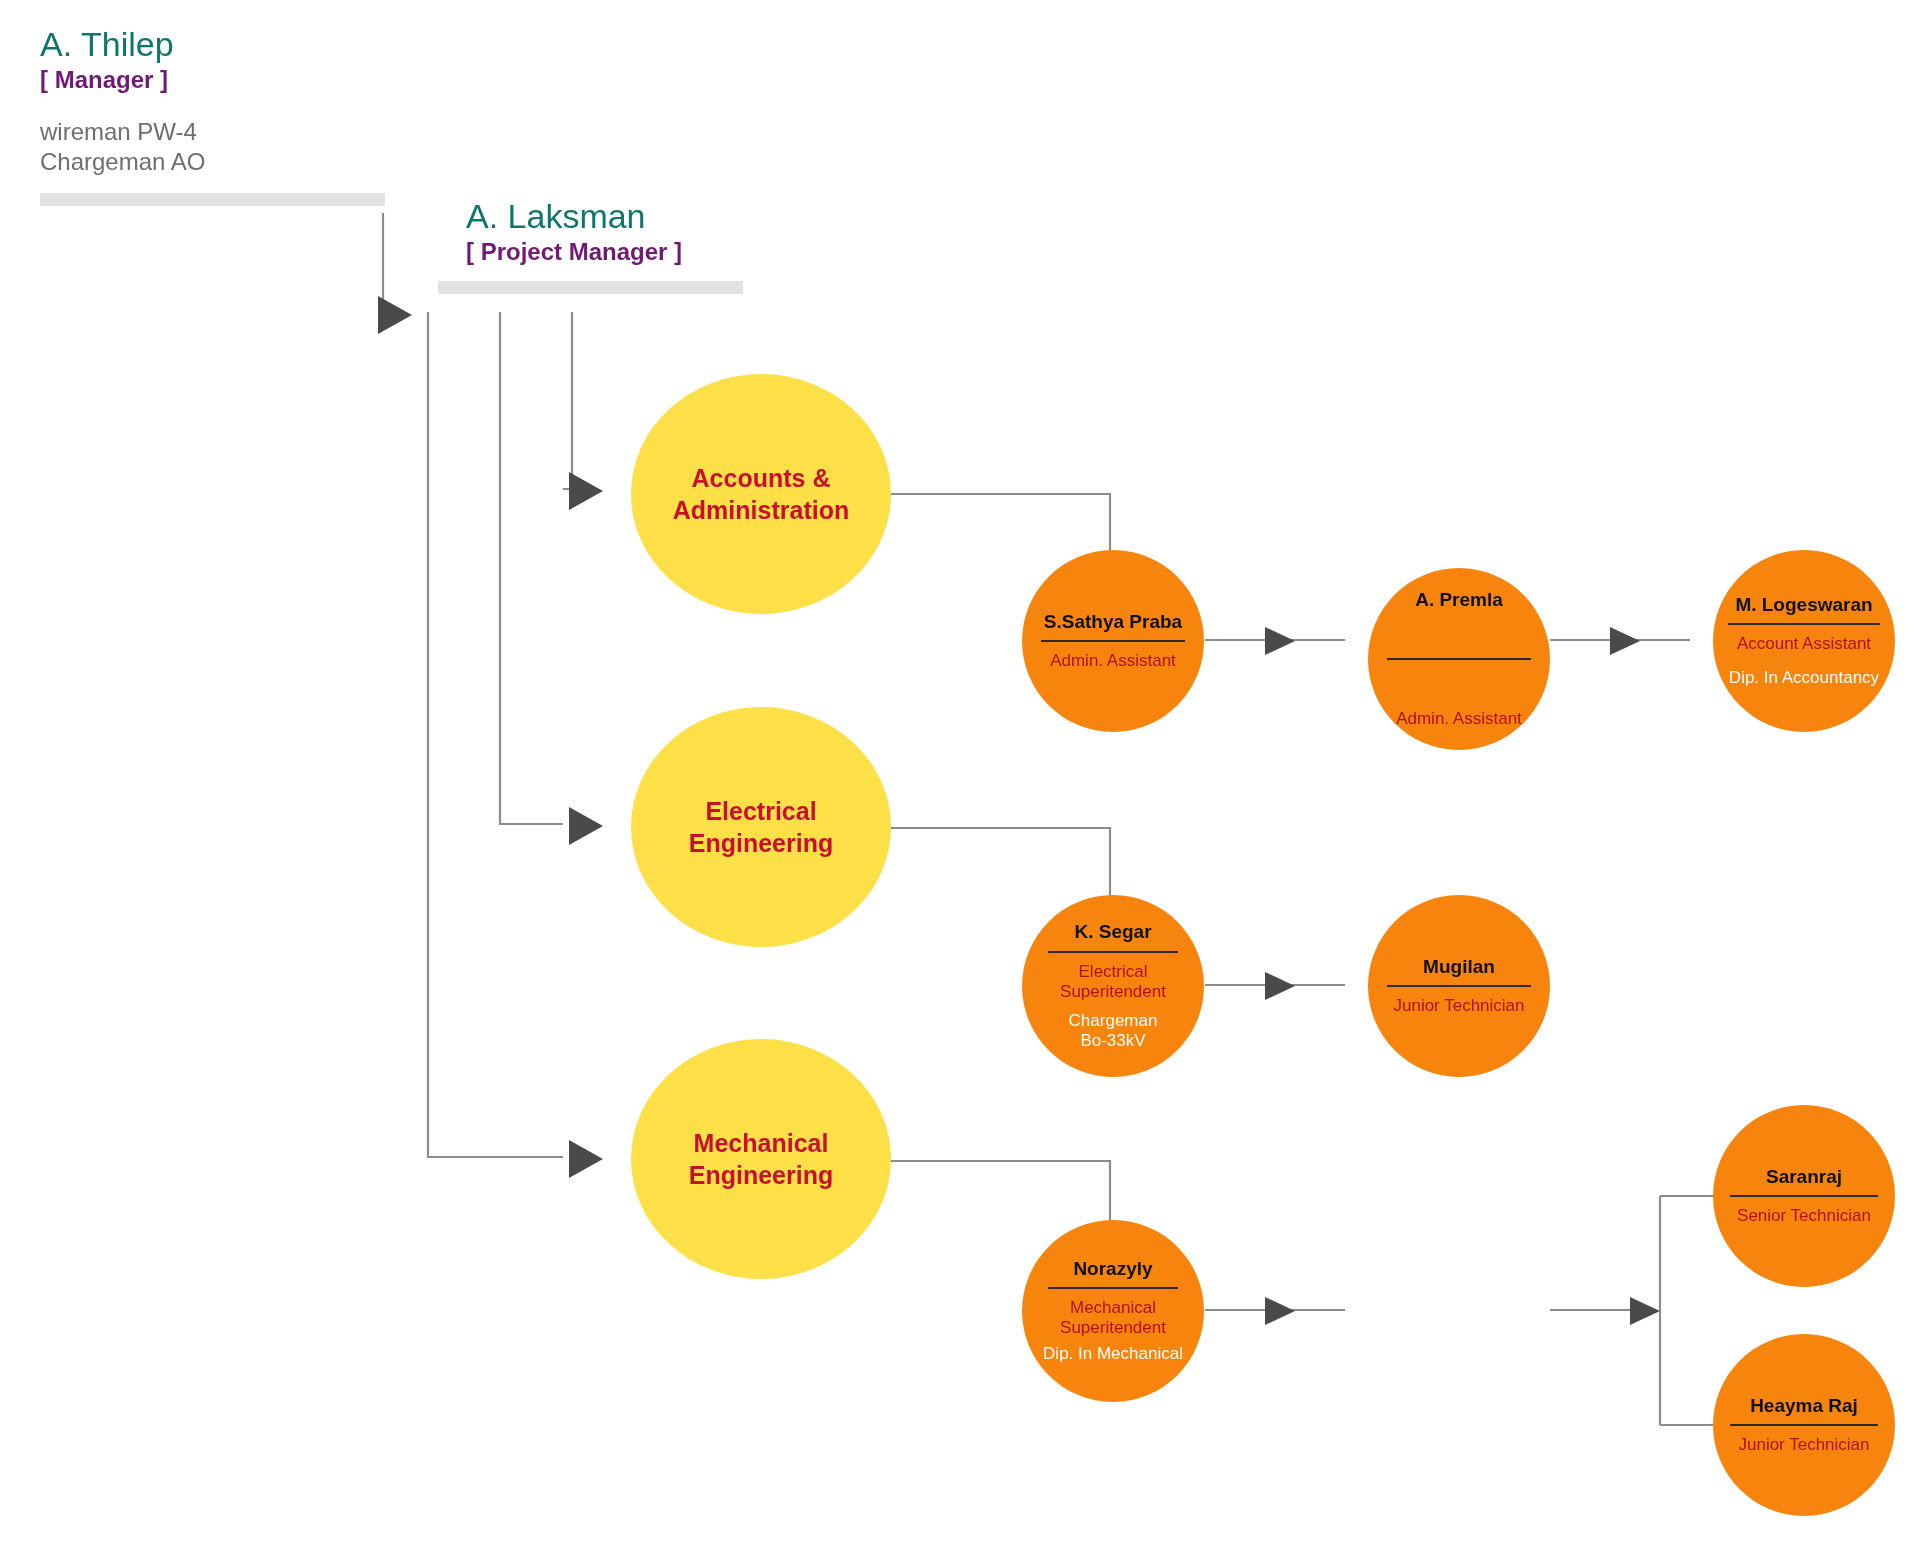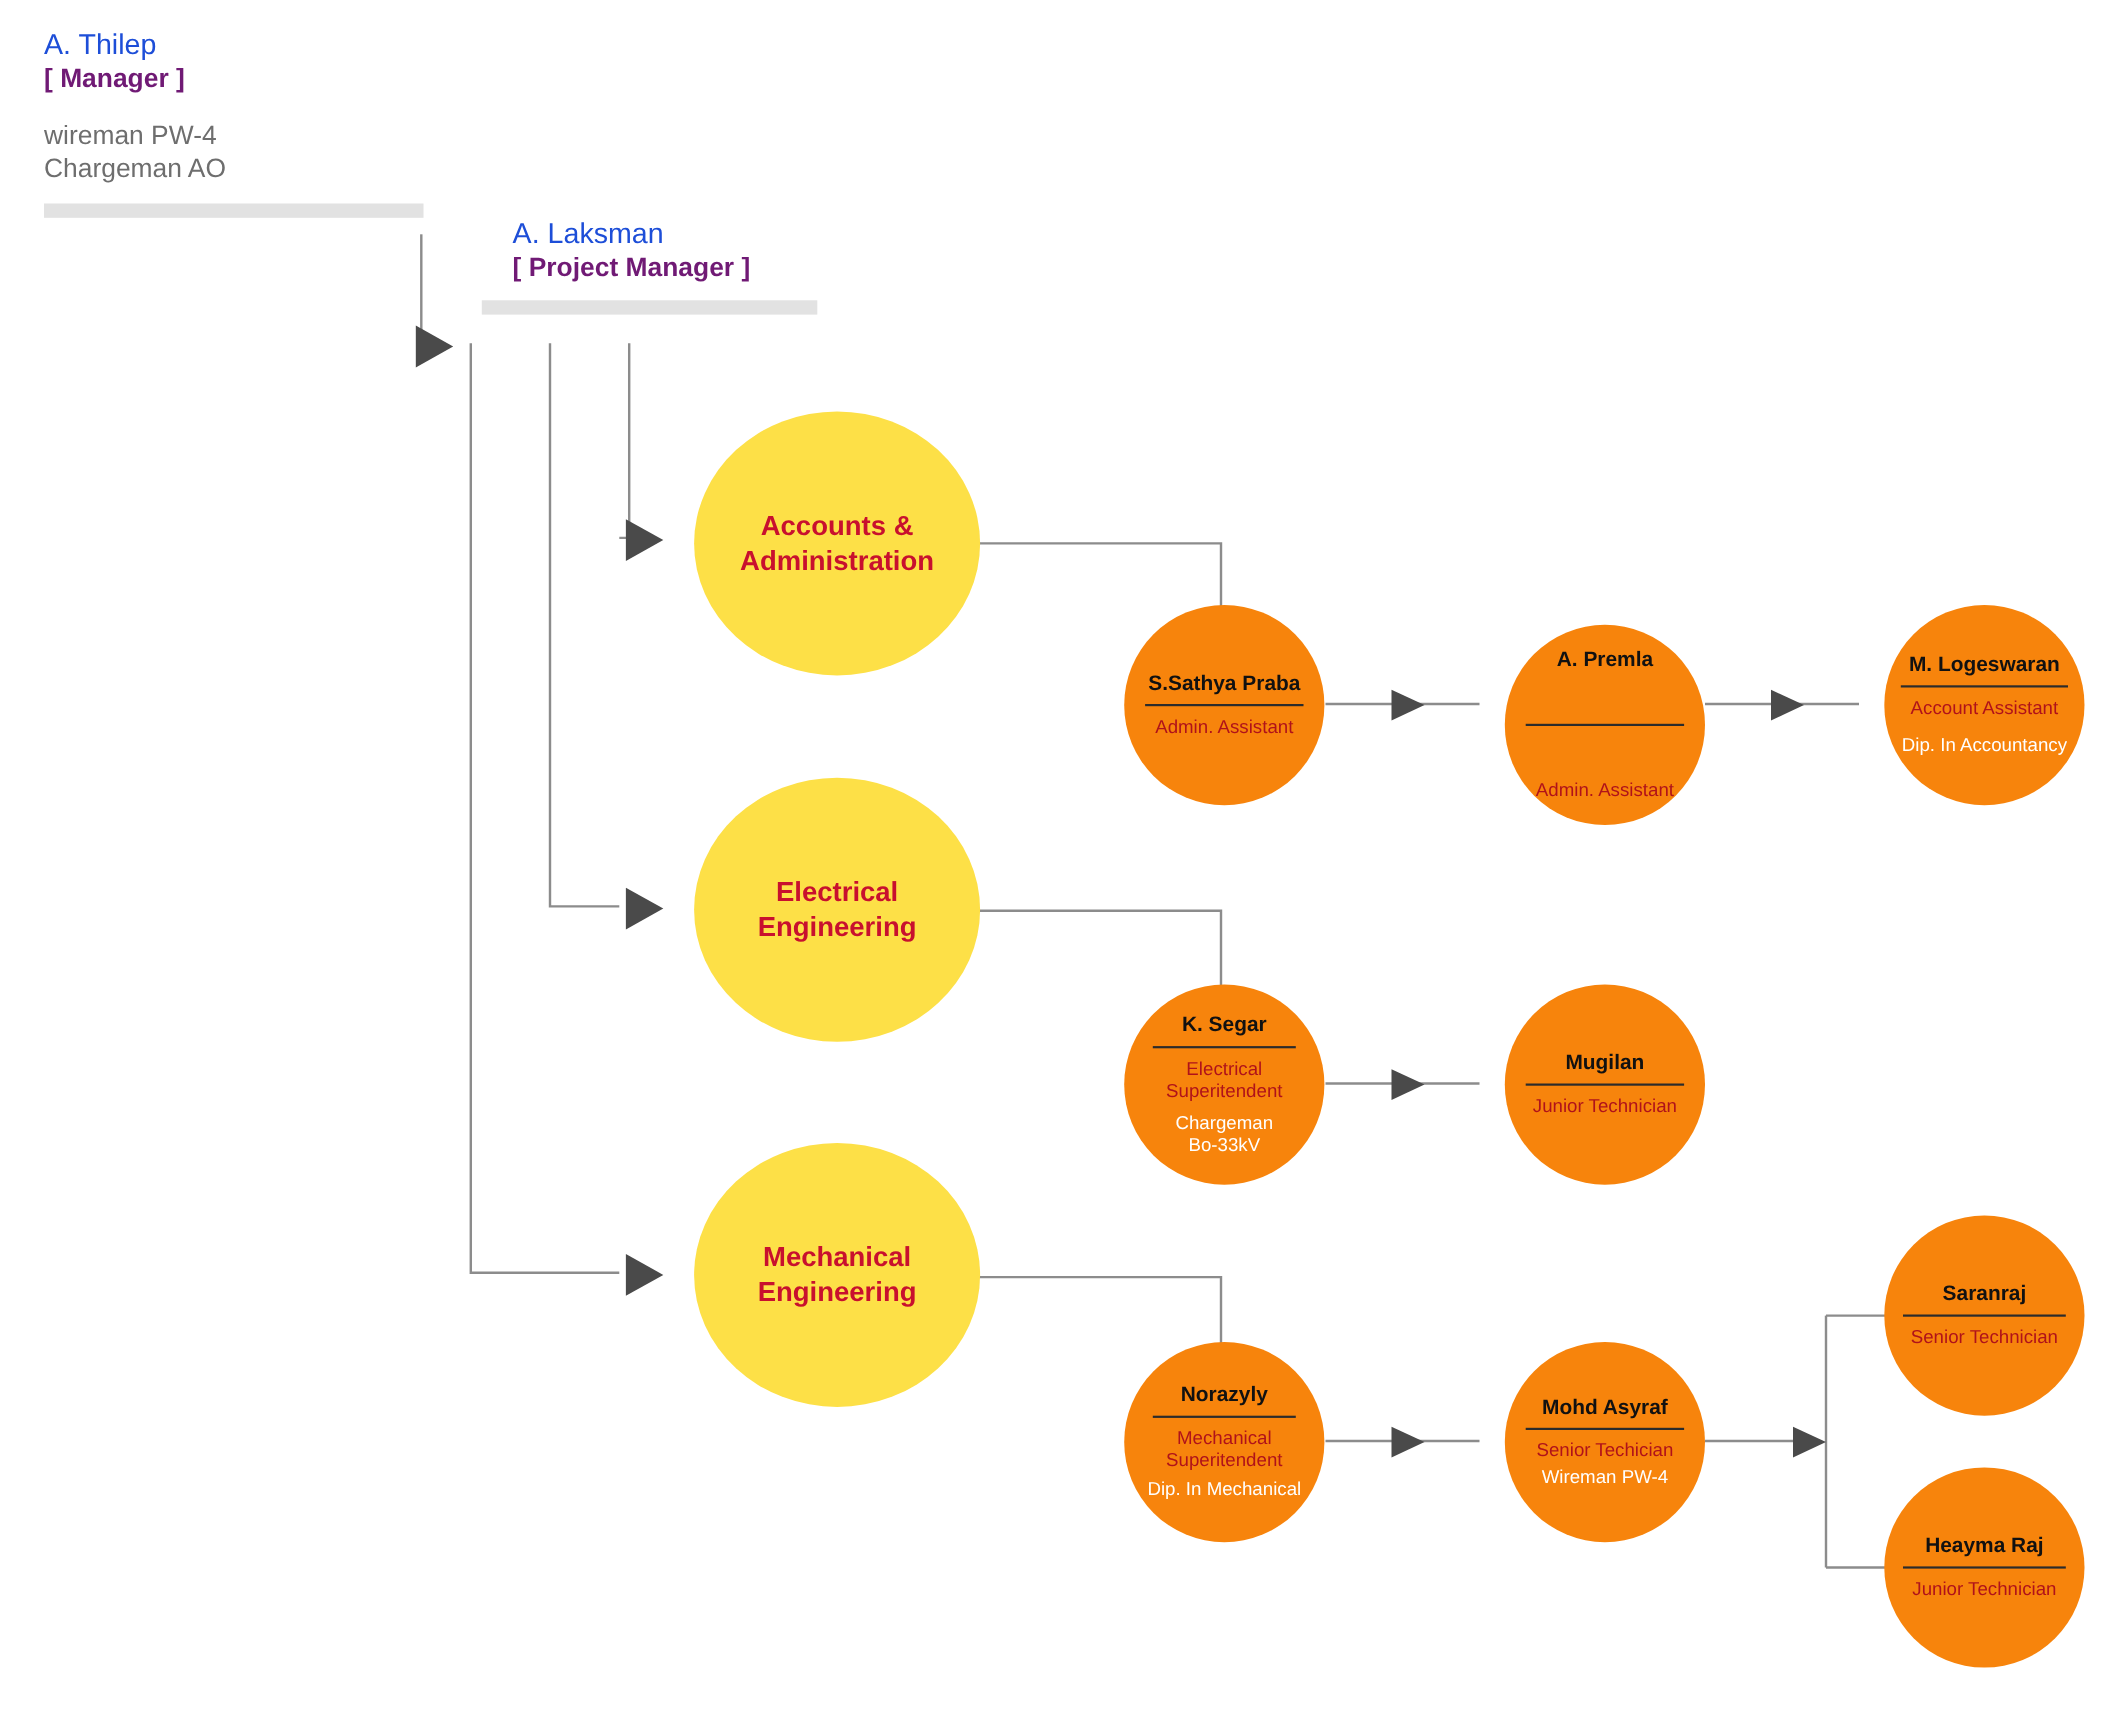--- a/index.html
+++ b/index.html
@@ -25,22 +25,22 @@
     width: 1920px;
     height: 1555px;
     pointer-events: none;
   }
 
   
   .exec-block {
     position: absolute;
   }
   .exec-name {
-    color: #1d4ed8;
-    font-size: 26px;
+    color: #0f766e;
+    font-size: 34px;
     font-weight: 400;
     line-height: 1.1;
     white-space: nowrap;
   }
   .exec-role {
     color: #701a75;
     font-size: 24px;
     font-weight: 700;
     line-height: 1.25;
     white-space: nowrap;
@@ -229,26 +229,20 @@
   </div>
 
   <div class="person-circle" style="left:1022px; top:1220px; width:182px; height:182px;">
     <div class="person-name">Norazyly</div>
     <div class="person-rule" style="width:130px;"></div>
     <div class="person-title">Mechanical
 Superitendent</div>
     <div class="person-cert" style="margin-top:6px;">Dip. In Mechanical</div>
   </div>
 
-  <div class="person-circle" style="left:1368px; top:1220px; width:182px; height:182px;">
-    <div class="person-name">Mohd Asyraf</div>
-    <div class="person-rule" style="width:144px;"></div>
-    <div class="person-title">Senior Techician</div>
-    <div class="person-cert" style="margin-top:4px;">Wireman PW-4</div>
-  </div>
 
   <div class="person-circle" style="left:1713px; top:1105px; width:182px; height:182px;">
     <div class="person-name">Saranraj</div>
     <div class="person-rule" style="width:148px;"></div>
     <div class="person-title">Senior Technician</div>
   </div>
 
   <div class="person-circle" style="left:1713px; top:1334px; width:182px; height:182px;">
     <div class="person-name">Heayma Raj</div>
     <div class="person-rule" style="width:148px;"></div>

